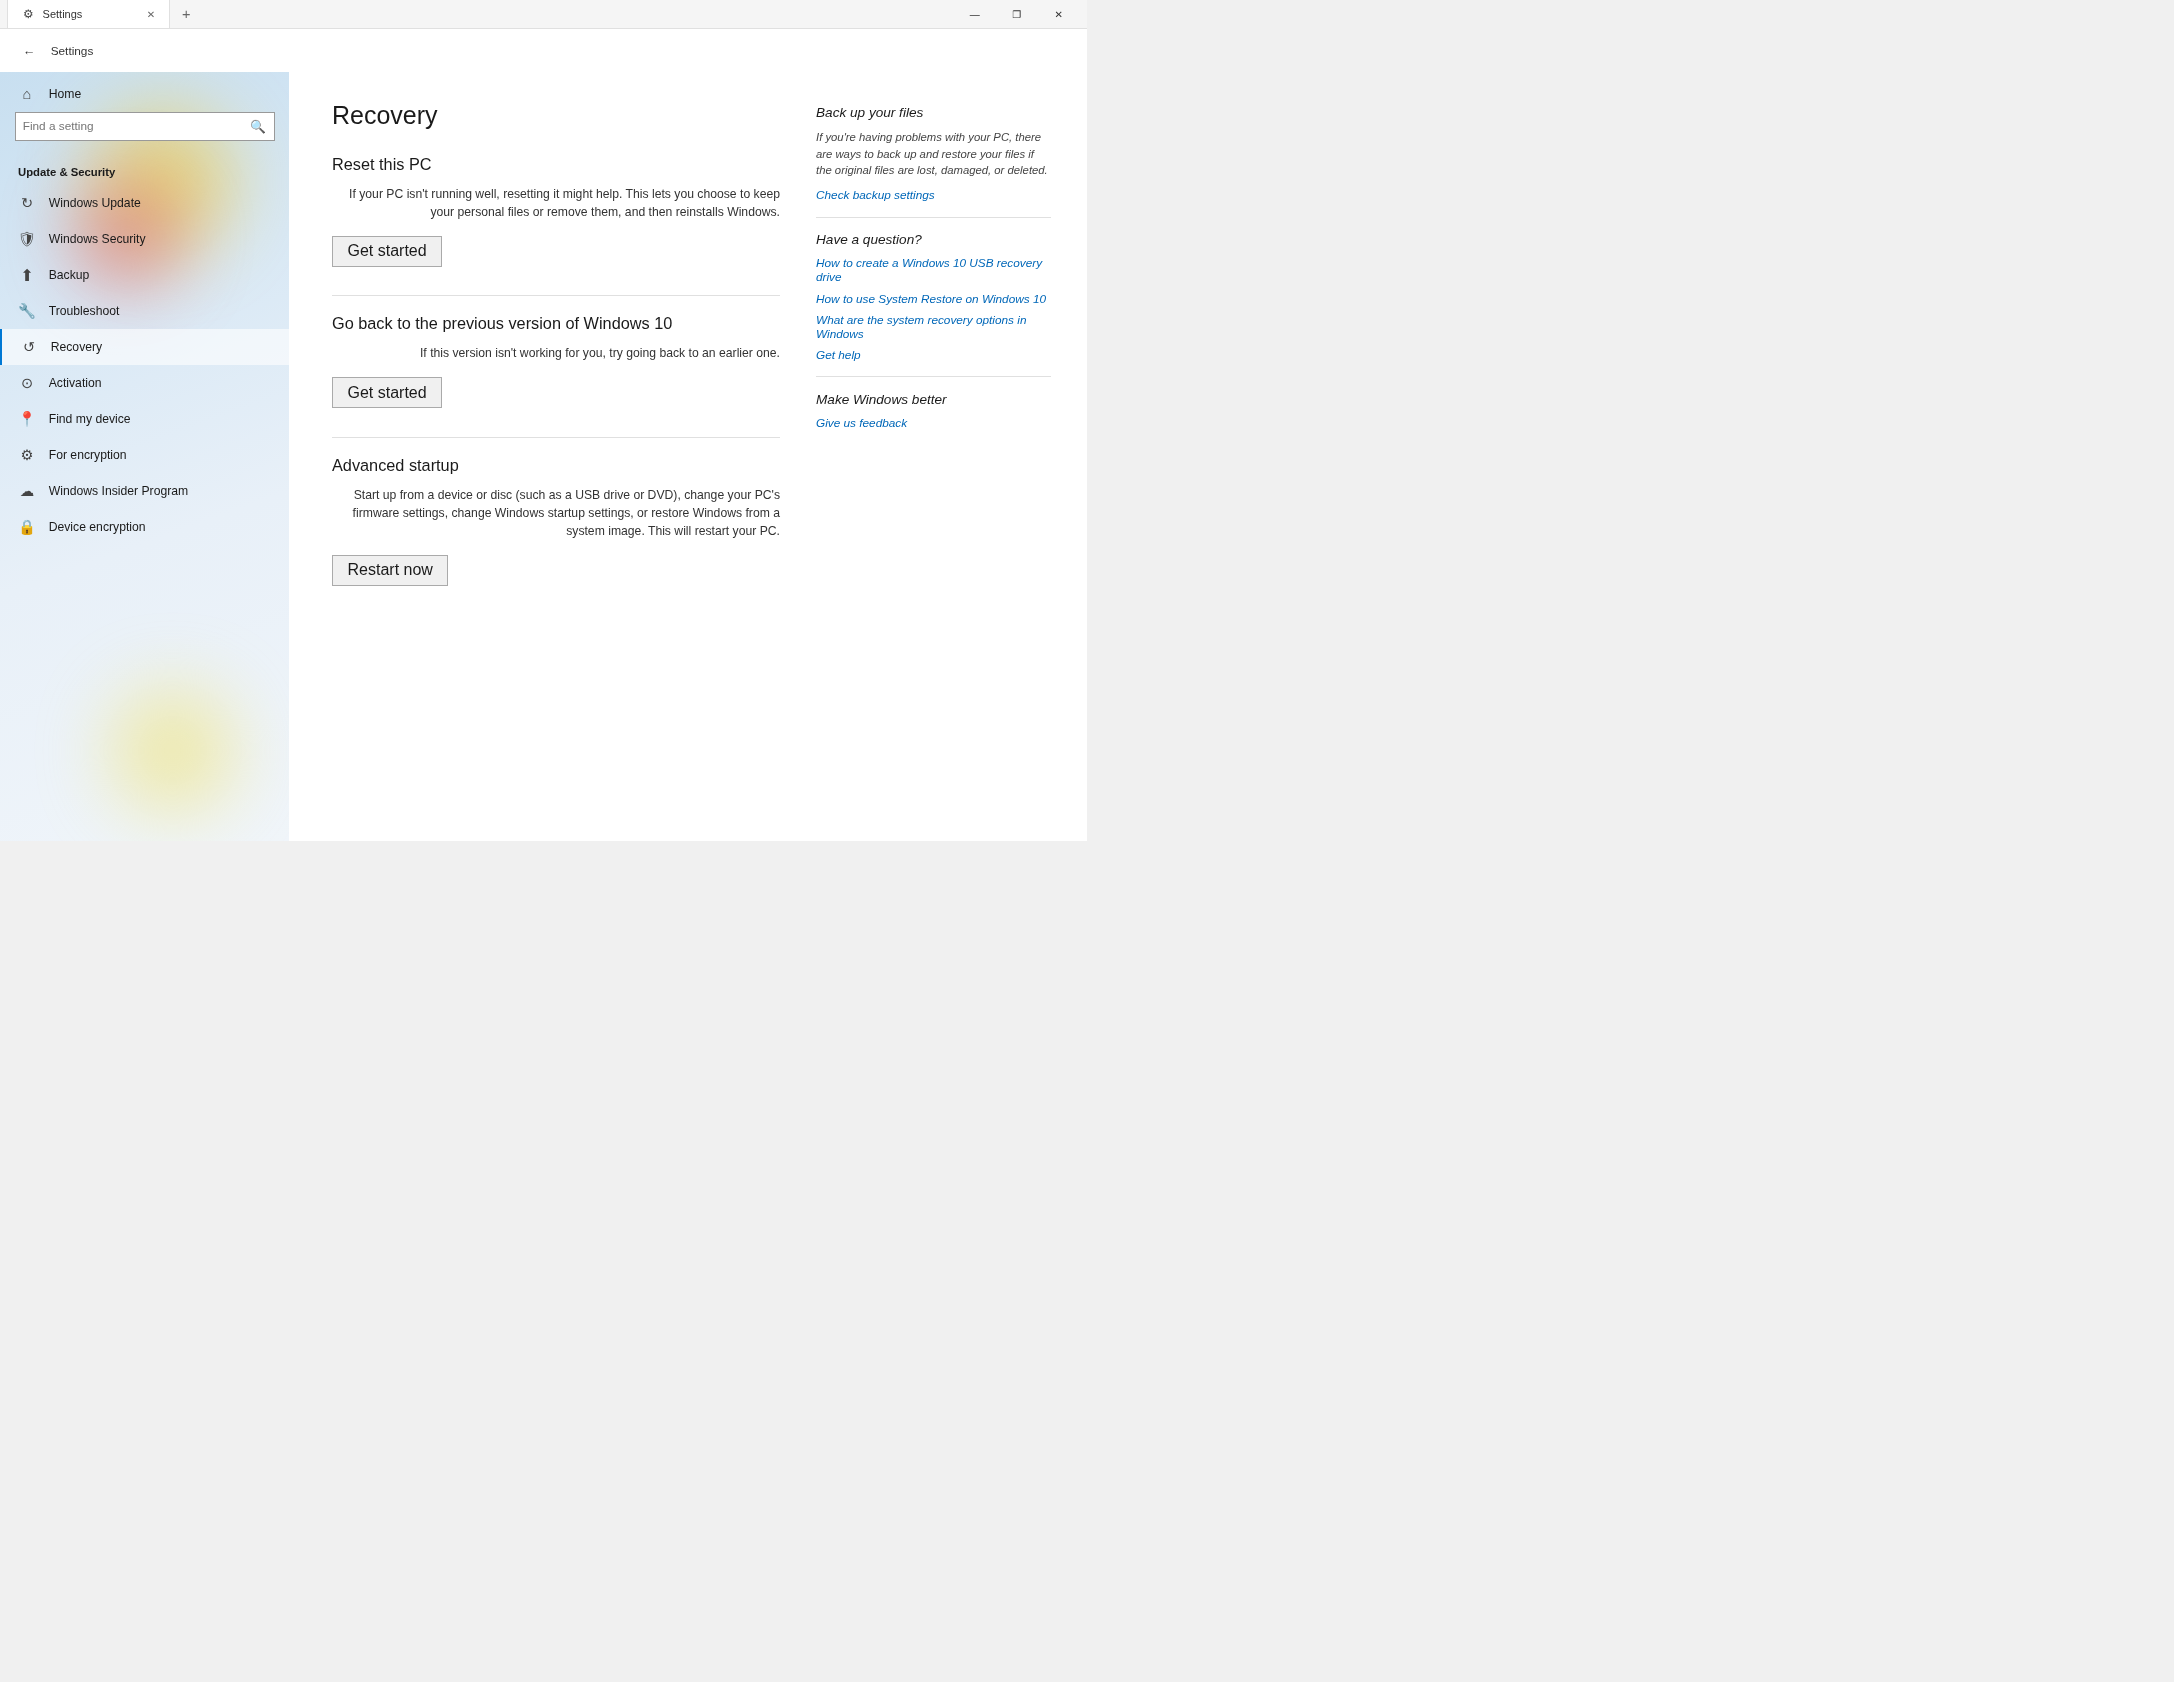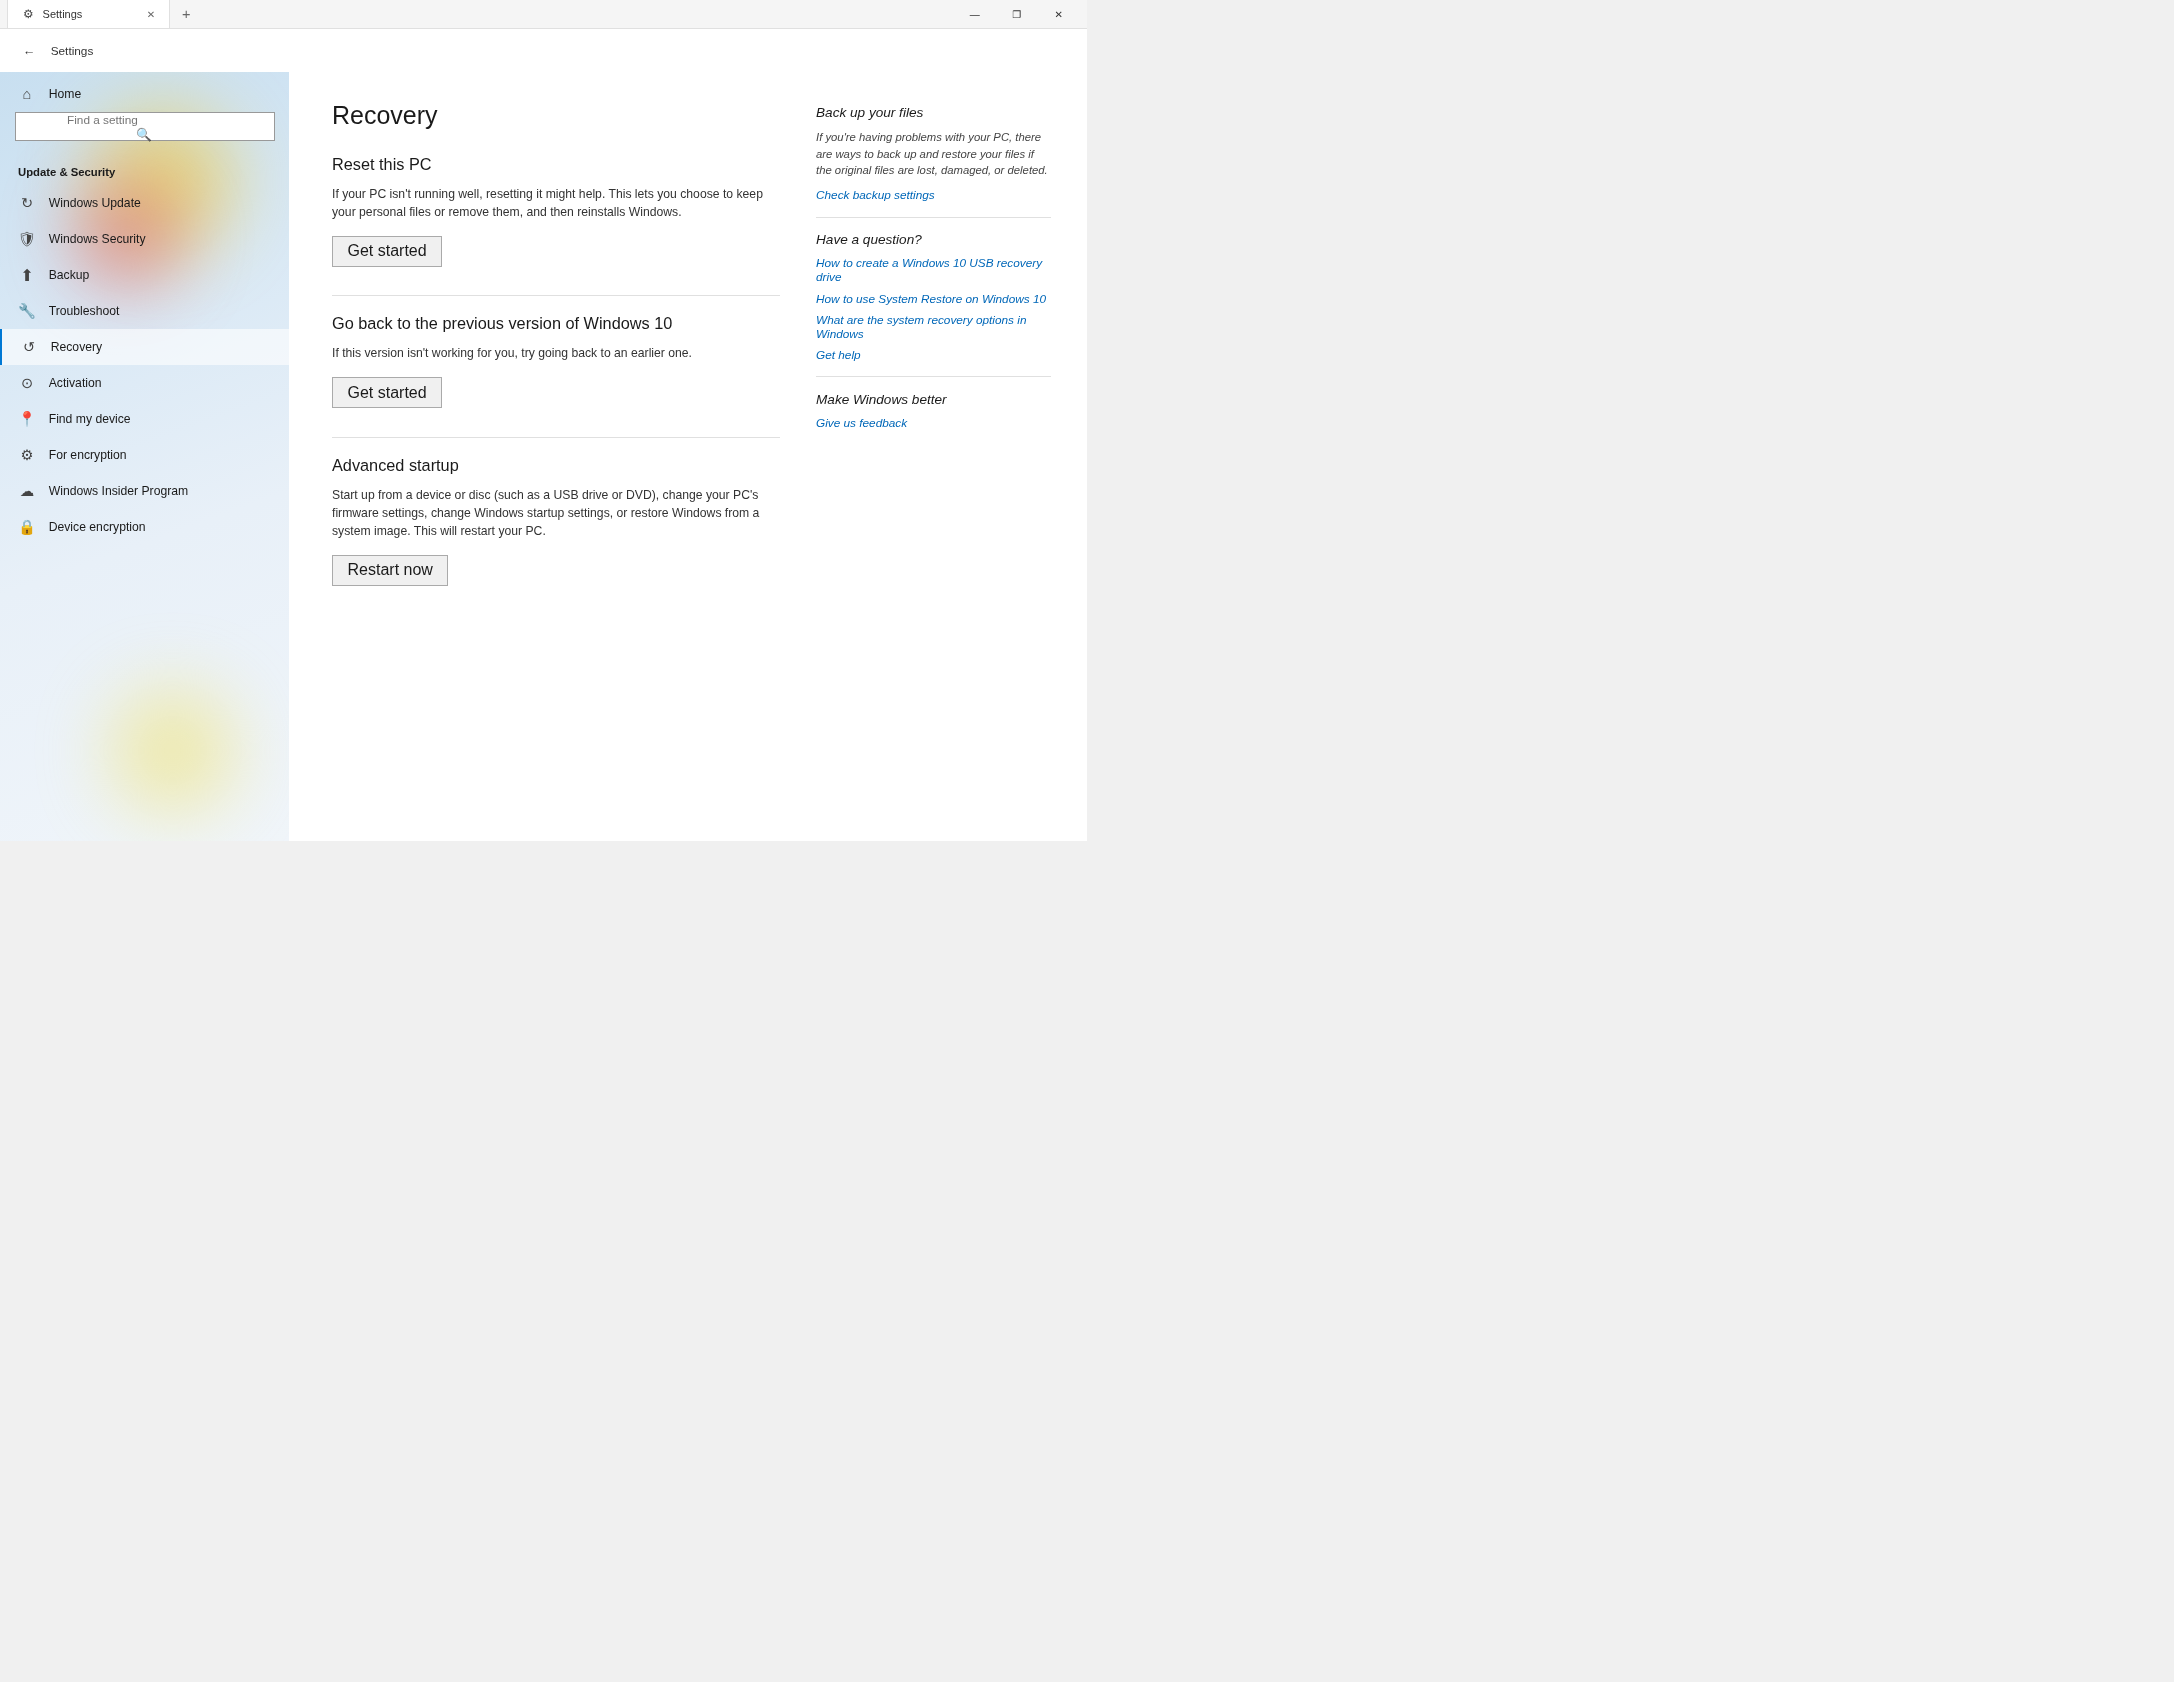--- a/index.html
+++ b/index.html
@@ -152,21 +152,20 @@
     }
 
     .search-box {
       margin: 0 14.5px 11px 14.5px;
       display: flex;
       align-items: center;
       border: 0.9px solid #999;
       background: #fff;
       padding: 0 7.2px;
       height: 29px;
-      flex-direction: column;
     }
     .search-input {
       border: none;
       outline: none;
       background: transparent;
       flex: 1;
       font-size: 11.8px;
       color: #333;
     }
     .search-icon-btn {
@@ -228,20 +227,21 @@
       font-weight: 400;
       color: #1a1a1a;
       margin-bottom: 11px;
     }
 
     .section-desc {
       font-size: 12.2px;
       color: #333;
       line-height: 1.5;
       margin-bottom: 14.5px;
+      text-align: right;
     }
 
     .action-btn {
       display: inline-block;
       padding: 5.4px 14.5px;
       background: #f0f0f0;
       border: 0.9px solid #aaa;
       font-size: 16px;
       color: #1a1a1a;
       cursor: pointer;

